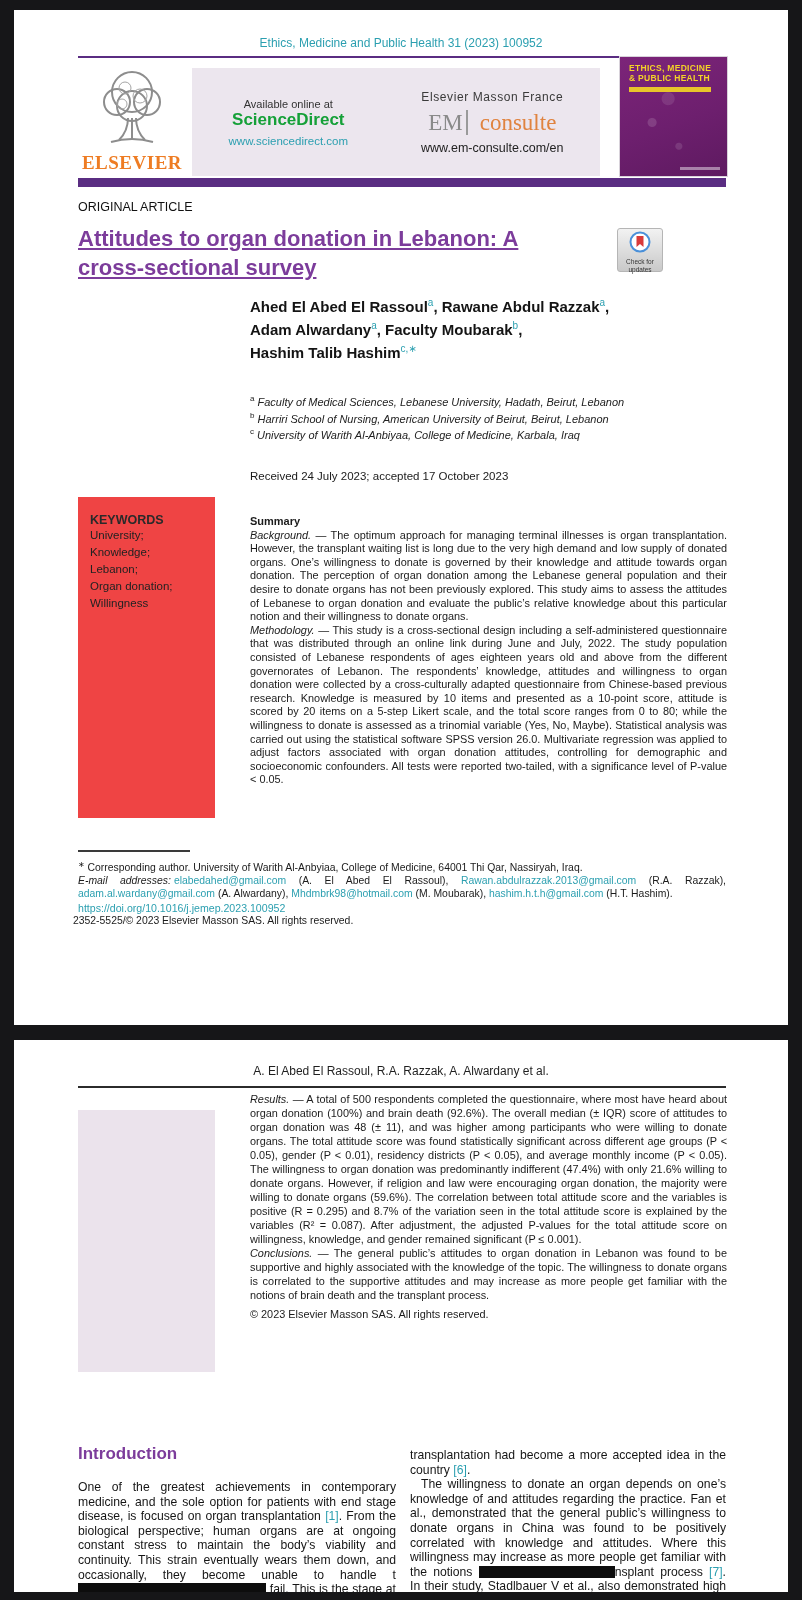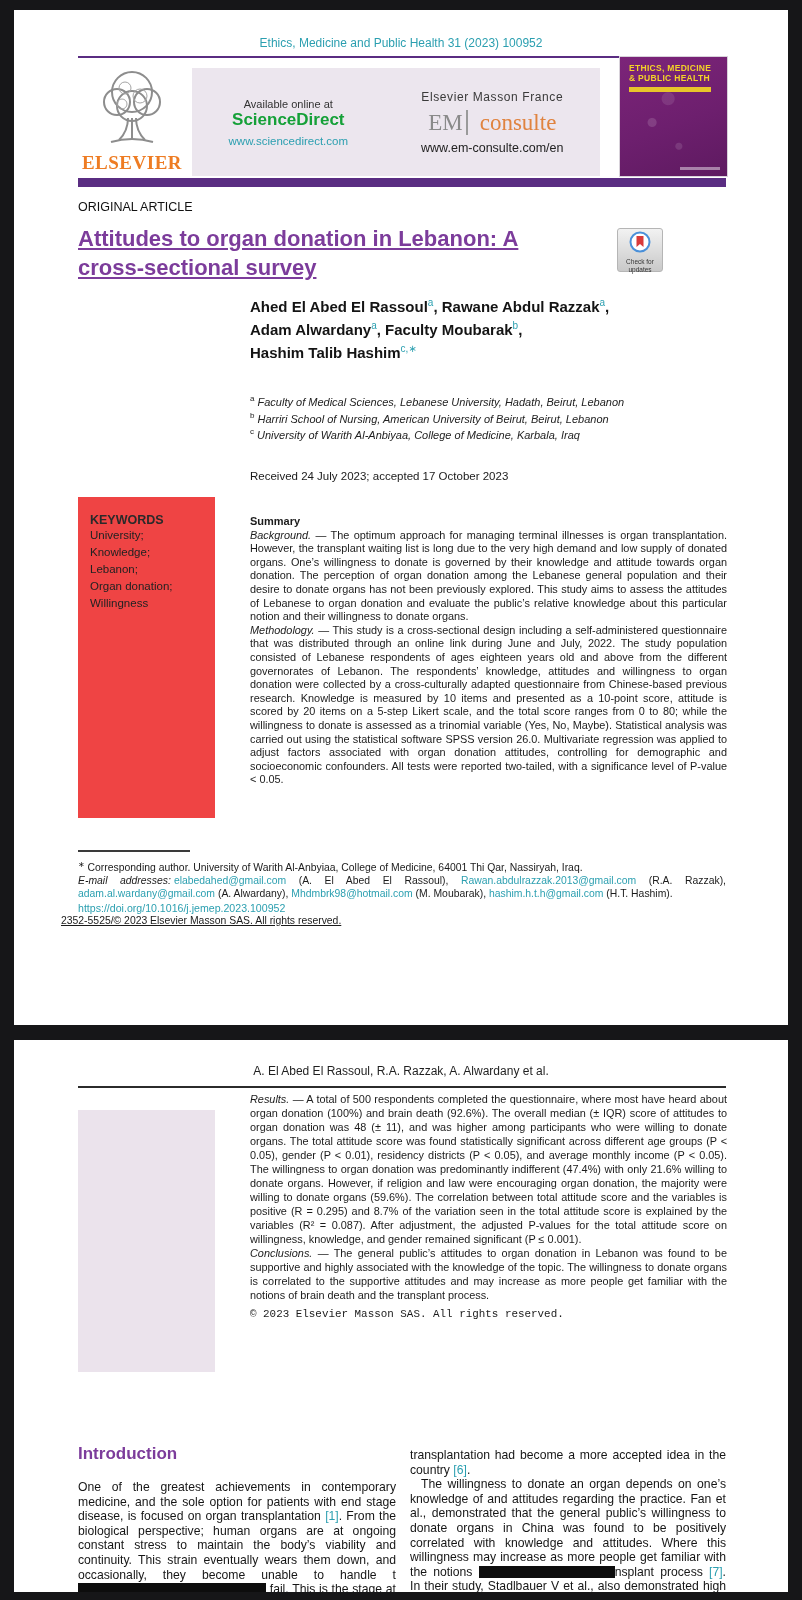--- a/index.html
+++ b/index.html
@@ -75,29 +75,29 @@
   .ital{font-style:italic;}
   .link{color:#2b9fb0;cursor:pointer;}
 
   
   .fn-rule{left:64px;top:840px;width:112px;height:2px;background:#3a3a3a;}
   .footnote{left:64px;top:848px;width:648px;font-size:10.4px;line-height:13px;text-align:justify;color:#1b1b1b;}
   .footnote p{margin:0;}
   .fn-star{font-size:8px;vertical-align:super;}
   .fn-email{margin-left:3px;}
   .doi{left:64px;top:892px;font-size:10.6px;}
-  .rights{left:47px;top:905px;font-size:10.4px;color:#1b1b1b;text-decoration:underline;}
+  .rights{left:59px;top:905px;font-size:10.4px;color:#1b1b1b;}
 
   
   .running-head{left:0;top:24px;width:774px;text-align:center;font-size:12px;color:#1f1f1f;}
   .rule2{left:64px;top:46px;width:648px;height:2px;background:#2b2b2b;}
   .box2{left:64px;top:70px;width:137px;height:262px;background:#ebe3ec;}
   .results{left:236px;top:52px;width:477px;font-size:10.9px;line-height:14px;text-align:justify;color:#1b1b1b;}
   .results p{margin:0;}
-  .copyright{margin-top:5px;font-family:Liberation Mono, monospace;}
+  .copyright{margin-top:5px;}
 
   .intro-h{left:64px;top:404px;font-size:17px;font-weight:bold;color:#7c3c9b;}
   .col{font-size:12.2px;line-height:14.6px;text-align:justify;color:#161616;}
   .col p{margin:0;}
   .col-left{left:64px;top:440px;width:318px;}
   .col-right{left:396px;top:408px;width:316px;}
   .indent{text-indent:11px;}
   .redact{display:inline-block;background:#0d0d0d;height:12px;vertical-align:-2px;}
   .redact.w1{width:188px;}
   .redact.w2{width:136px;}

